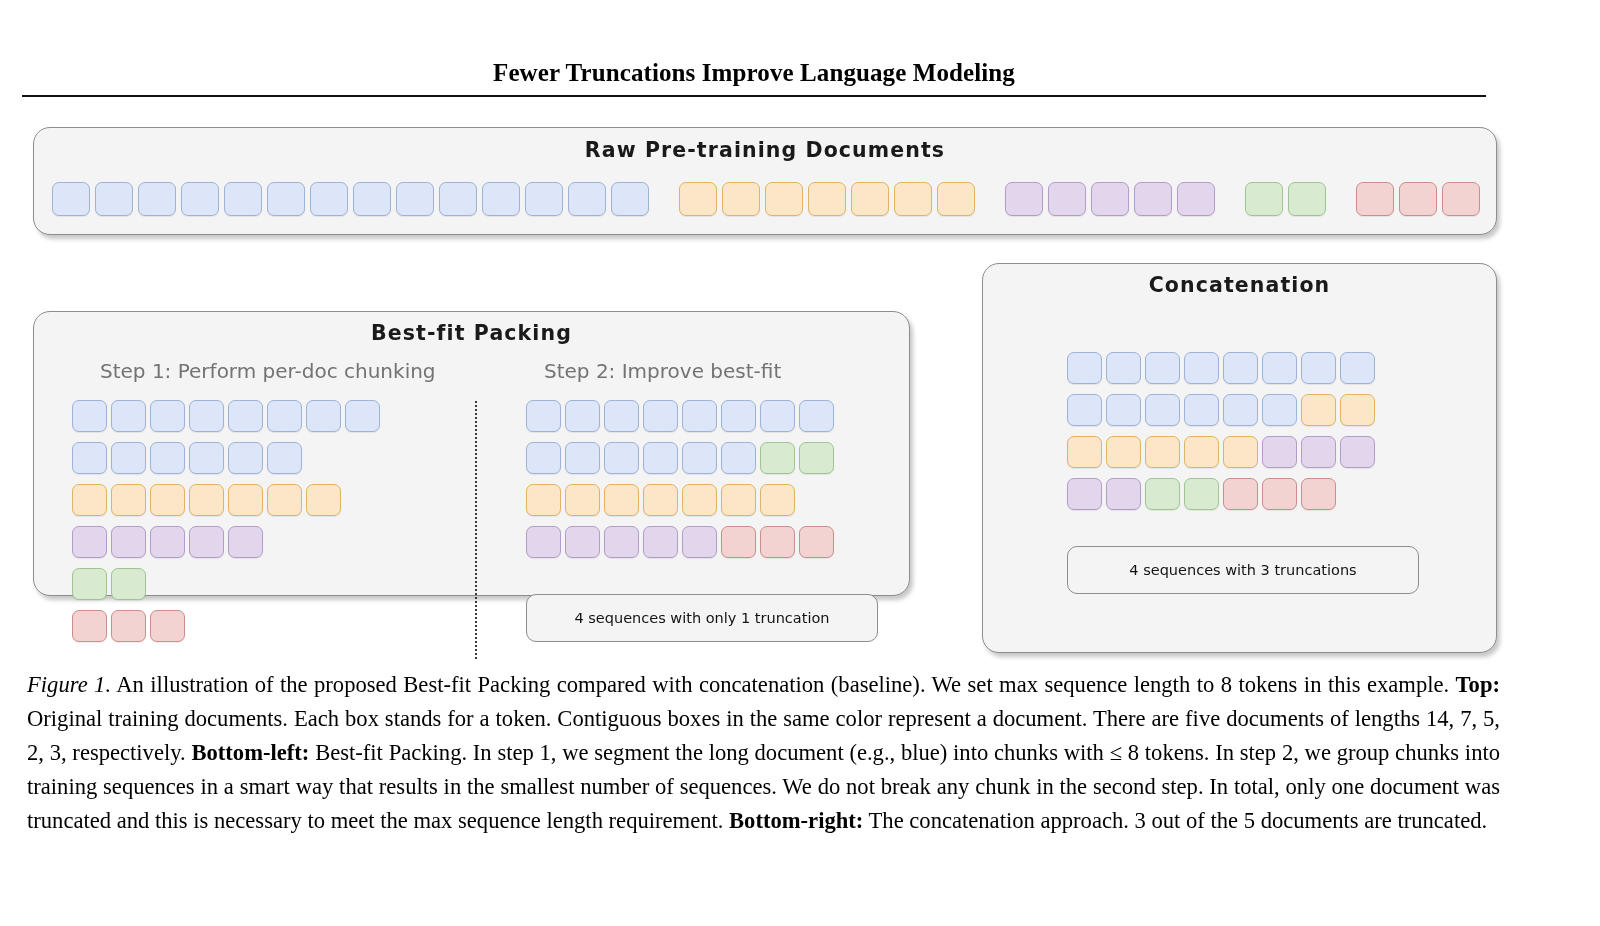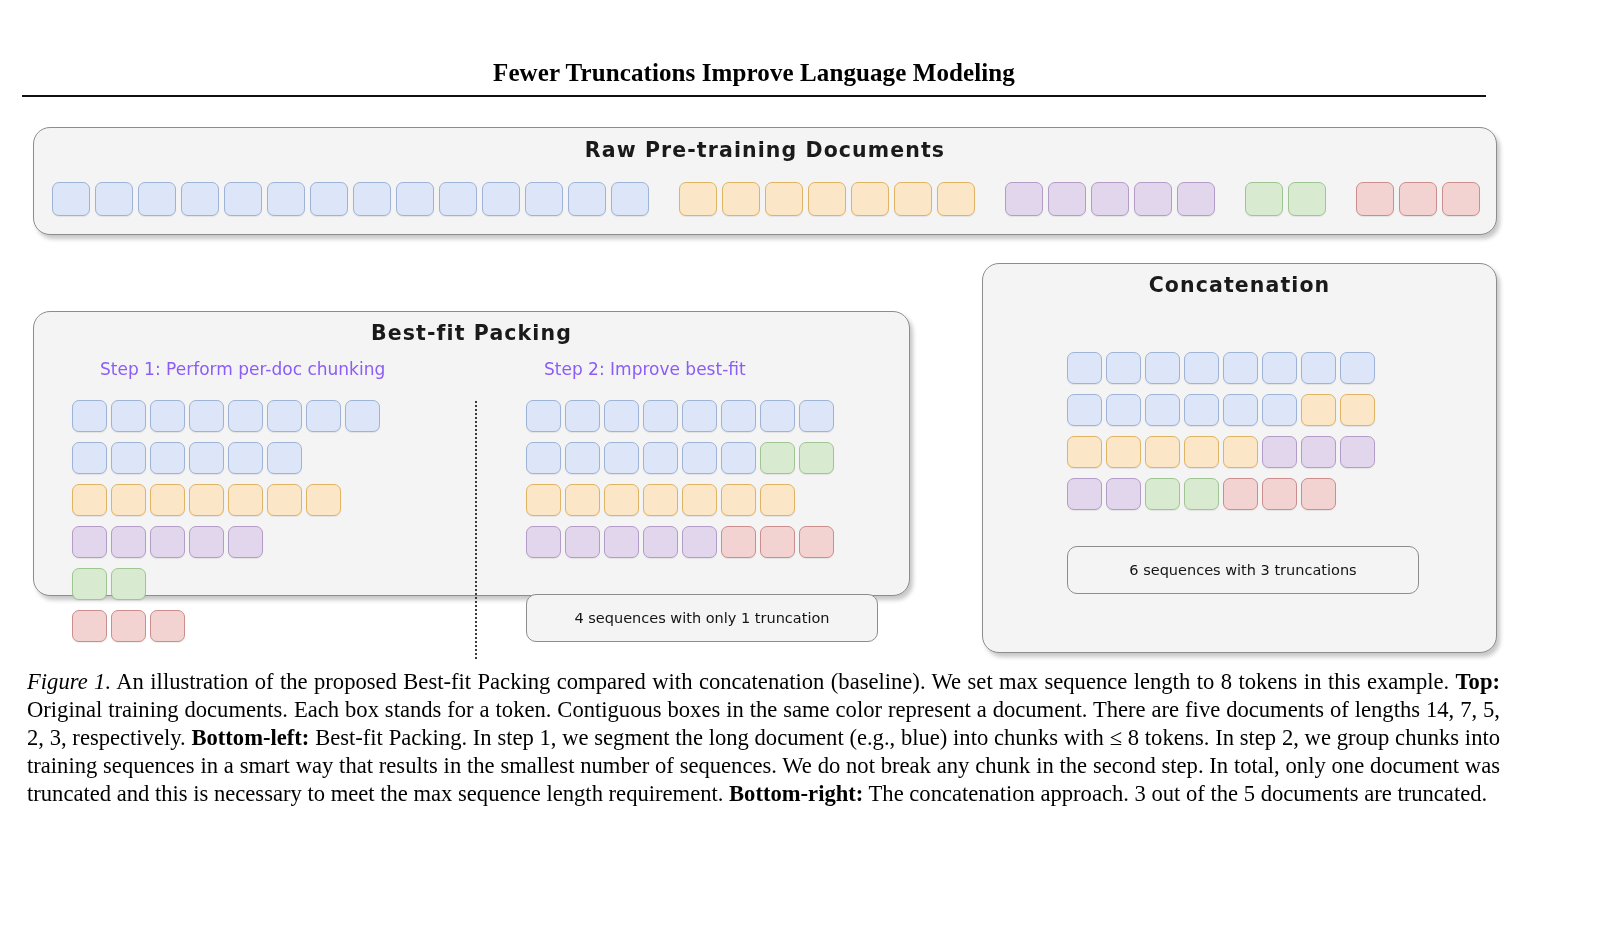--- a/index.html
+++ b/index.html
@@ -82,22 +82,22 @@
   #concat-panel {
     left: 982px;
     top: 263px;
     width: 515px;
     height: 390px;
   }
   .panel .panel-title.bf { margin-top: 9px; }
   .step-label {
     position: absolute;
     font-family: "DejaVu Sans", sans-serif;
-    font-size: 17px;
-    color: #8b5cf6;
+    font-size: 20px;
+    color: #737373;
     white-space: nowrap;
   }
   #step1-label { left: 66px;  top: 47px; }
   #step2-label { left: 510px; top: 47px; }
 
   .divider {
     position: absolute;
     left: 441px;
     top: 89px;
     height: 258px;
@@ -157,21 +157,21 @@
   #concat-note  { left: 84px;  top: 282px; width: 352px; height: 48px; }
 
   
   #caption {
     position: absolute;
     left: 27px;
     top: 668px;
     width: 1473px;
     font-family: "Liberation Serif", serif;
     font-size: 22.6px;
-    line-height: 28px;
+    line-height: 34px;
     text-align: justify;
     text-align-last: left;
     color: #000;
   }
   #caption .fig-label { font-style: italic; }
   #caption b { font-weight: bold; }
 </style>
 </head>
 <body>
 
@@ -363,18 +363,18 @@
         <div class="tok purple"></div>
         <div class="tok purple"></div>
         <div class="tok green"></div>
         <div class="tok green"></div>
         <div class="tok red"></div>
         <div class="tok red"></div>
         <div class="tok red"></div>
       </div>
     </div>
 
-  <div class="note-box" id="concat-note">6 sequences with 3 truncations</div>
+  <div class="note-box" id="concat-note">4 sequences with 3 truncations</div>
 </div>
 
 <div id="caption">
   <span class="fig-label">Figure 1.</span><span id="caption-body"><span> An illustration of the proposed Best-fit Packing compared with concatenation (baseline). We set max sequence length to 8 tokens in this example. </span><b>Top:</b><span> Original training documents. Each box stands for a token. Contiguous boxes in the same color represent a document. There are five documents of lengths 14, 7, 5, 2, 3, respectively. </span><b>Bottom-left:</b><span> Best-fit Packing. In step 1, we segment the long document (e.g., blue) into chunks with ≤ 8 tokens. In step 2, we group chunks into training sequences in a smart way that results in the smallest number of sequences. We do not break any chunk in the second step. In total, only one document was truncated and this is necessary to meet the max sequence length requirement. </span><b>Bottom-right:</b><span> The concatenation approach. 3 out of the 5 documents are truncated.</span></span>
 </div>
 
 </body></html>

